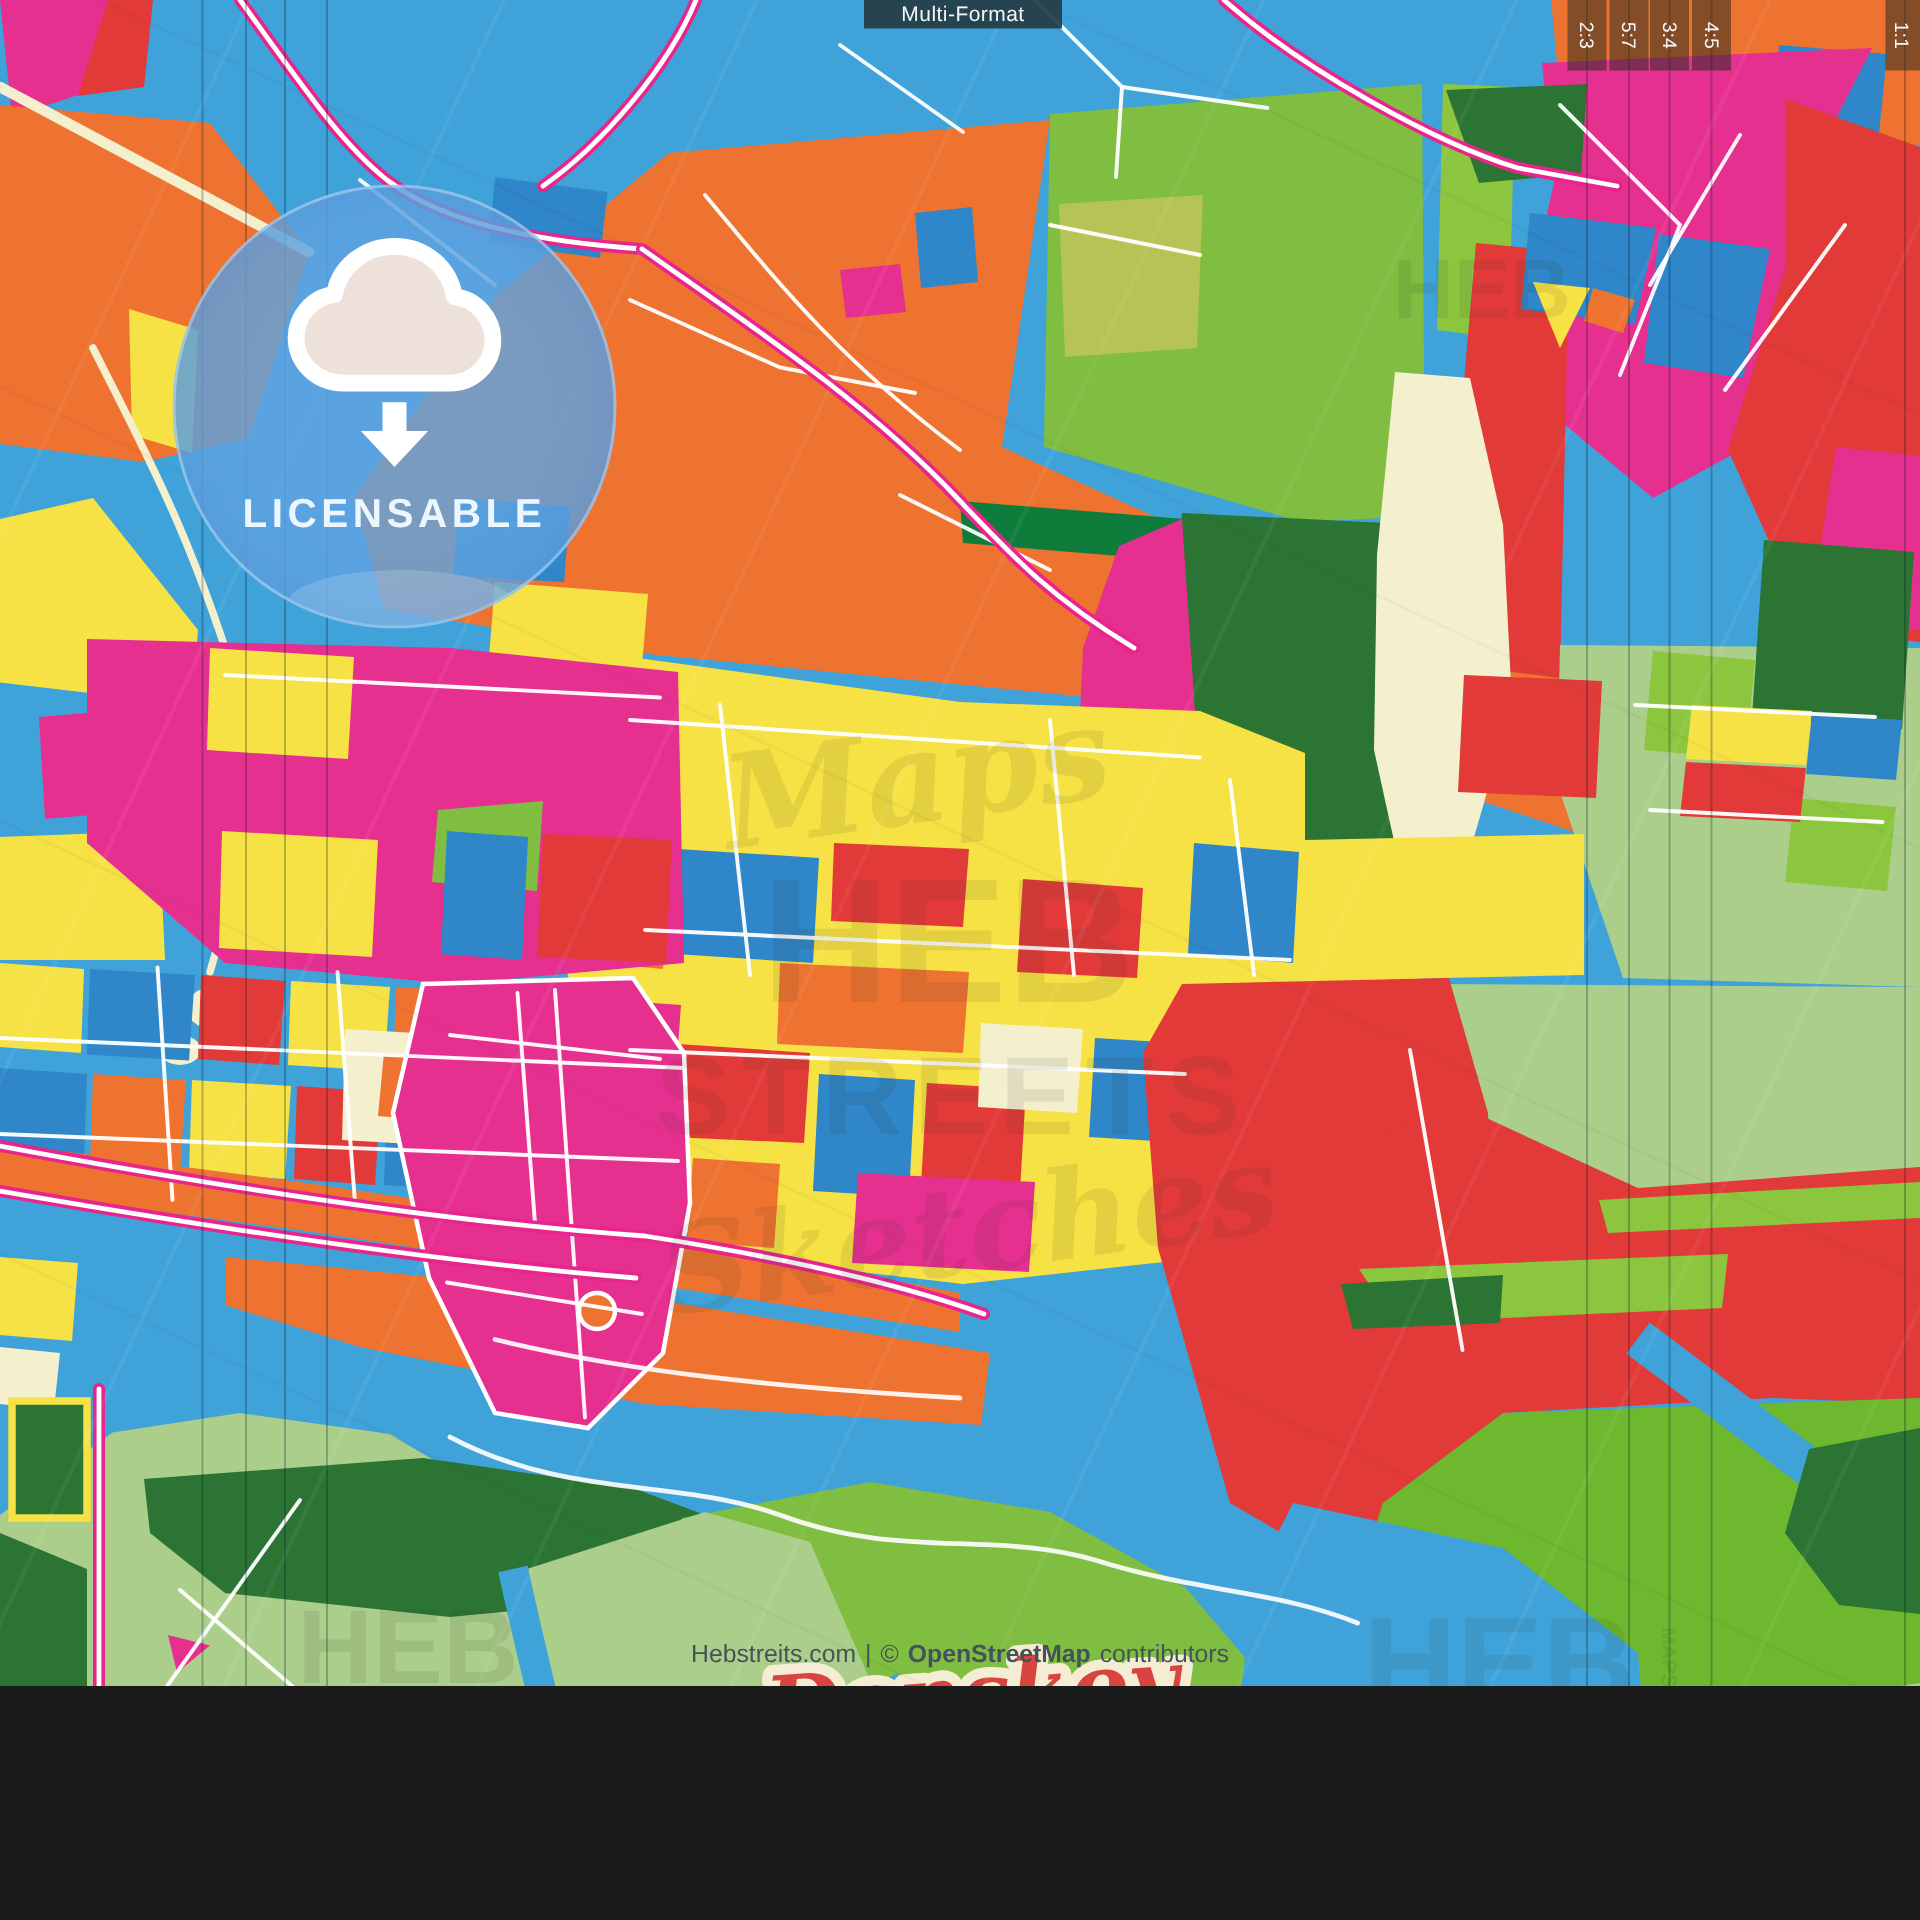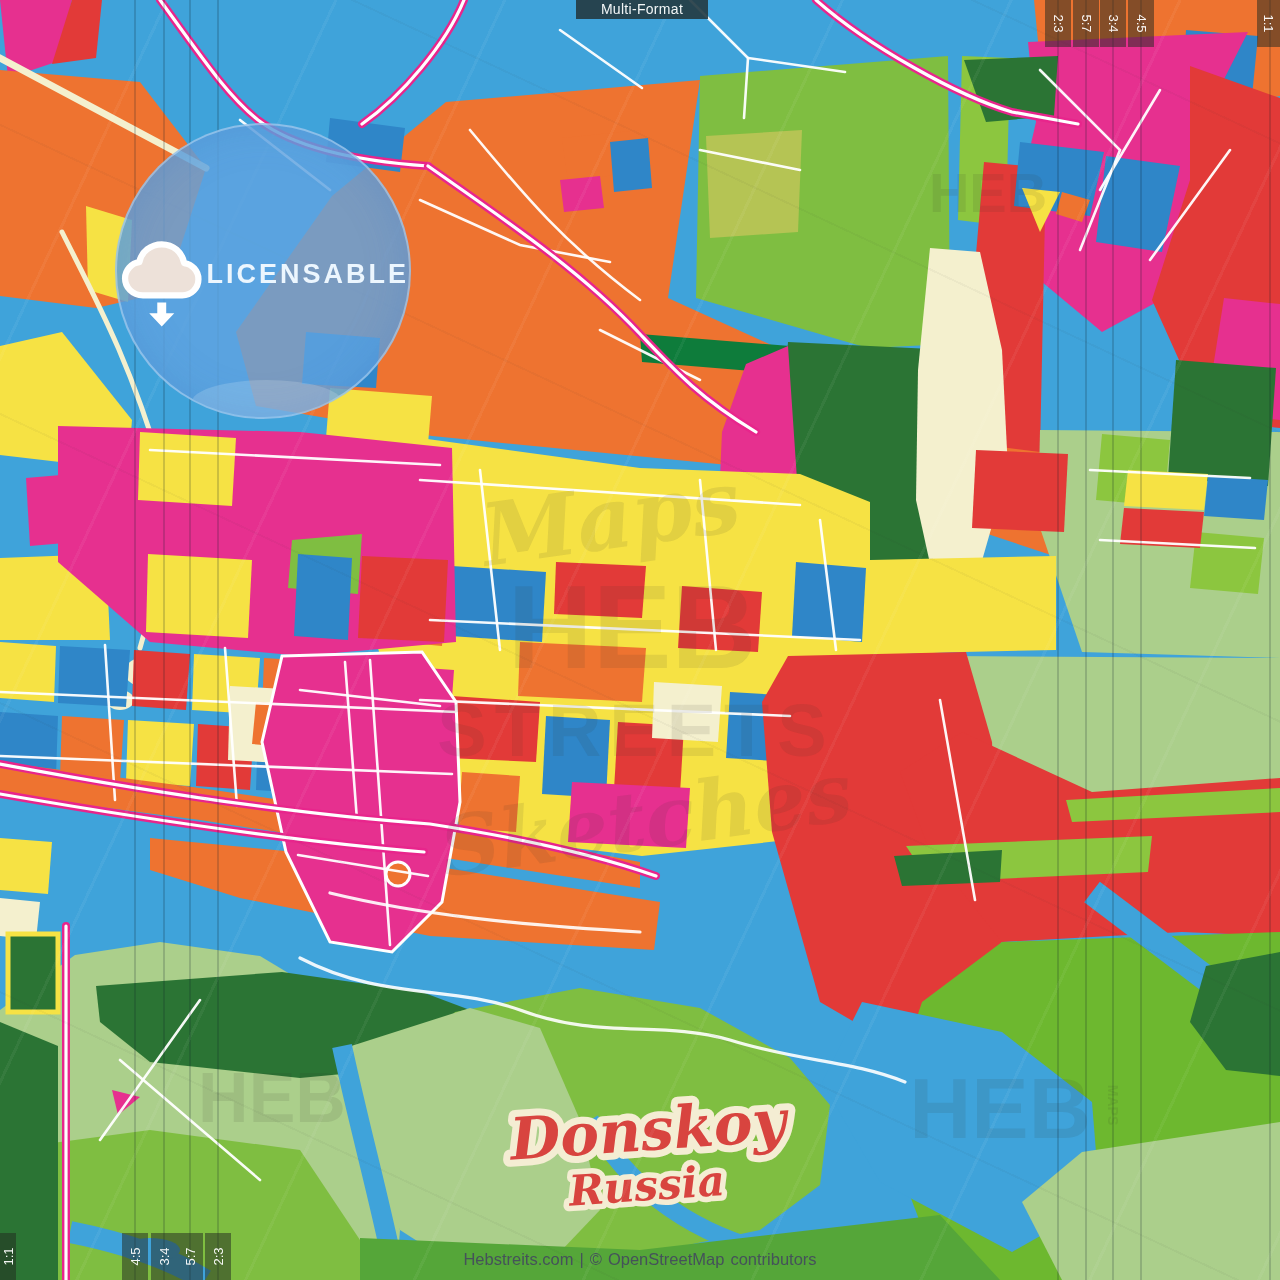--- a/index.html
+++ b/index.html
@@ -1,16 +1,16 @@
 <!DOCTYPE html>
 <html><head>
 <meta charset="utf-8">
 <style>
   html,body{margin:0;padding:0;background:#1b1b1b;}
-  #stage{position:relative;width:1280px;height:1280px;overflow:hidden;
+  #stage{position:relative;width:1280px;height:1124px;overflow:hidden;
          font-family:"Liberation Sans",sans-serif;}
   #map-svg{position:absolute;left:0;top:0;width:1280px;height:1280px;display:block;}
 
   
   .c-blue{fill:#3FA3DA}.c-blue2{fill:#2F86C8}.c-orange{fill:#EE7330}
   .c-yellow{fill:#F6E244}.c-mag{fill:#E6308F}.c-red{fill:#E23A38}
   .c-grass{fill:#7FBE41}.c-grass2{fill:#55A639}.c-grassbr{fill:#6DB82F}
   .c-lime{fill:#8CC63F}.c-pale{fill:#ABCF8B}.c-dark{fill:#2B7434}
   .c-emer{fill:#0E7C3B}.c-cream{fill:#F4F0CE}.c-olive{fill:#B5C454}
   .st{stroke:#fff;stroke-width:2.6;fill:none;opacity:.95;stroke-linecap:round}
@@ -39,31 +39,31 @@
     font-size:13px;display:flex;align-items:center;justify-content:center;}
   .chip span{white-space:nowrap;}
   .chip.top span{transform:rotate(90deg);}
   .chip.bottom span{transform:rotate(-90deg);}
 
   
   .license-badge{position:absolute;left:115px;top:123px;width:292px;height:292px;
     border-radius:50%;background:rgba(96,163,224,.82);
     border:2px solid rgba(255,255,255,.30);
     box-shadow:0 0 40px rgba(60,120,190,.25) inset;
-    display:flex;flex-direction:row;align-items:center;overflow:hidden;}
+    display:flex;flex-direction:column;align-items:center;overflow:hidden;}
   .license-badge .glow{position:absolute;left:75px;top:255px;width:150px;height:44px;
     background:rgba(255,255,255,.16);border-radius:50%;}
   .license-label{margin-top:6px;color:#ECF6FE;font-weight:bold;font-size:27px;
     letter-spacing:3px;}
 
   
   .attribution{position:absolute;left:0;right:0;bottom:6px;height:24px;
     display:flex;justify-content:center;gap:6px;
     color:#45525A;font-size:16.5px;}
-  .attribution .bold{font-weight:normal;}
+  .attribution .bold{font-weight:bold;}
 </style>
 </head>
 <body>
 
 <div id="stage">
 
 <svg id="map-svg" viewBox="0 0 1280 1280">
 
   <rect class="c-blue" x="0" y="0" width="1280" height="1280"></rect>
 

